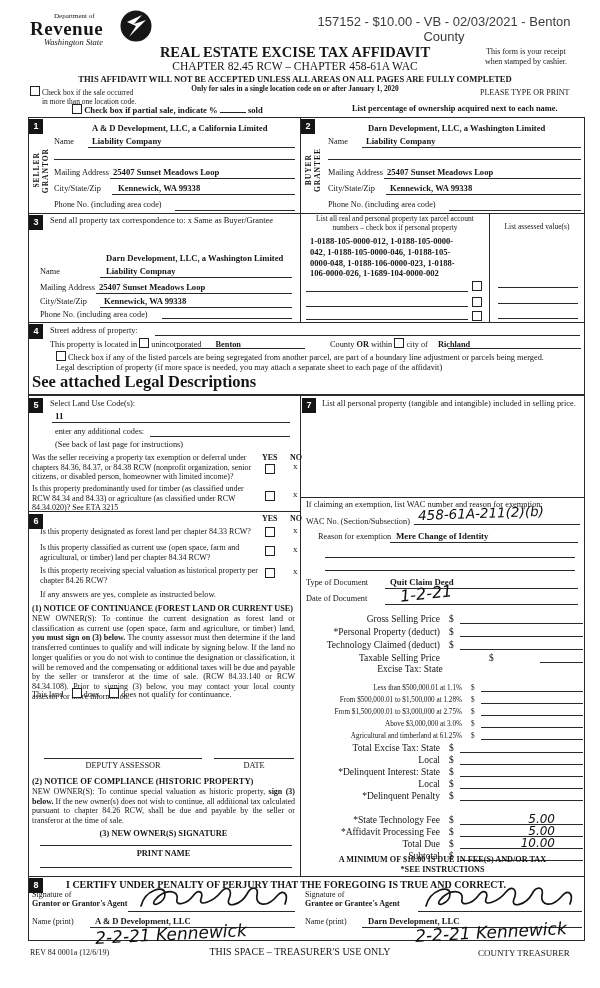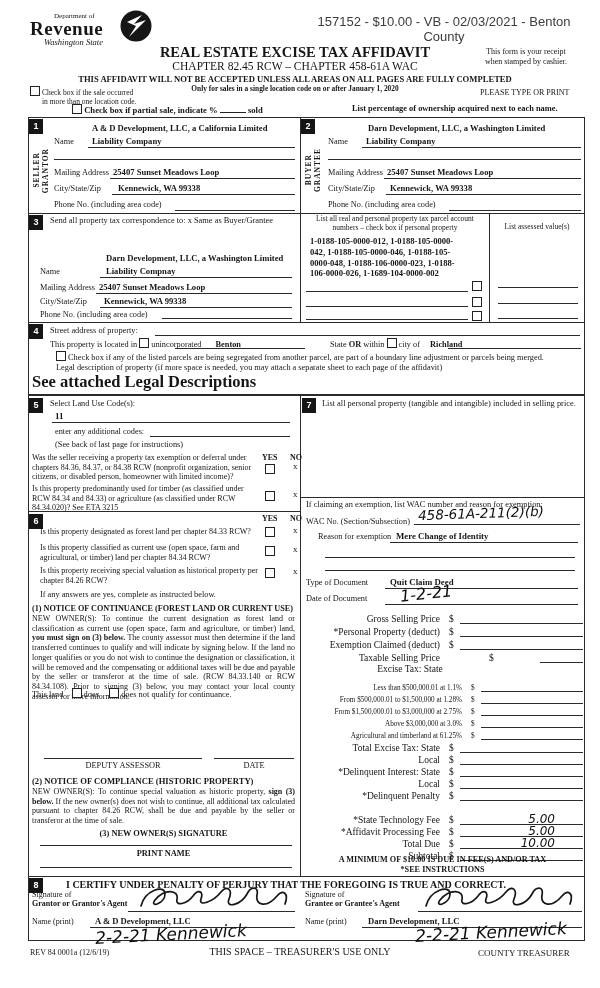--- a/index.html
+++ b/index.html
@@ -159,21 +159,21 @@
   <div class="abs lbl8" style="left:50px;top:326px;">Street address of property:</div>
   <div class="ln" style="left:155px;top:335px;width:425px;"></div>
   <div class="abs lbl8" style="left:50px;top:338px;">
     <span>This property is located in</span>
     <span class="cb"></span>
     <span>unincorporated</span>
     <span class="b" style="margin-left:12px;">Benton</span>
   </div>
   <div class="ln" style="left:175px;top:348px;width:130px;"></div>
   <div class="abs lbl8" style="left:330px;top:338px;">
-    <span>State</span>
+    <span>County</span>
     <span class="b">OR</span>
     <span>within</span>
     <span class="cb"></span>
     <span>city of</span>
     <span class="b" style="margin-left:8px;">Richland</span>
   </div>
   <div class="ln" style="left:448px;top:348px;width:133px;"></div>
   <div class="abs lbl8" style="left:56px;top:351px;width:528px;">
     <span class="cb"></span>
     <span>Check box if any of the listed parcels are being segregated from another parcel, are part of a boundary line adjustment or parcels being merged.</span>
@@ -276,21 +276,21 @@
     <span class="tl">Gross Selling Price</span>
       <span class="dol">$</span>
       <span class="tln"></span>
   </div>
   <div class="taxrow" style="top:624px;">
     <span class="tl">*Personal Property (deduct)</span>
       <span class="dol">$</span>
       <span class="tln"></span>
   </div>
   <div class="taxrow" style="top:637px;">
-    <span class="tl">Exemption Claimed (deduct)</span>
+    <span class="tl">Technology Claimed (deduct)</span>
       <span class="dol">$</span>
       <span class="tln"></span>
   </div>
   <div class="taxrow" style="top:650px;gap:40px;">
     <span class="tl">Taxable Selling Price</span>
       <span class="dol">$</span>
       <span class="tln"></span>
   </div>
   <div class="abs" style="left:330px;top:664px;width:160px;text-align:center;font-size:9.5px;">Excise Tax:  State</div>
 

